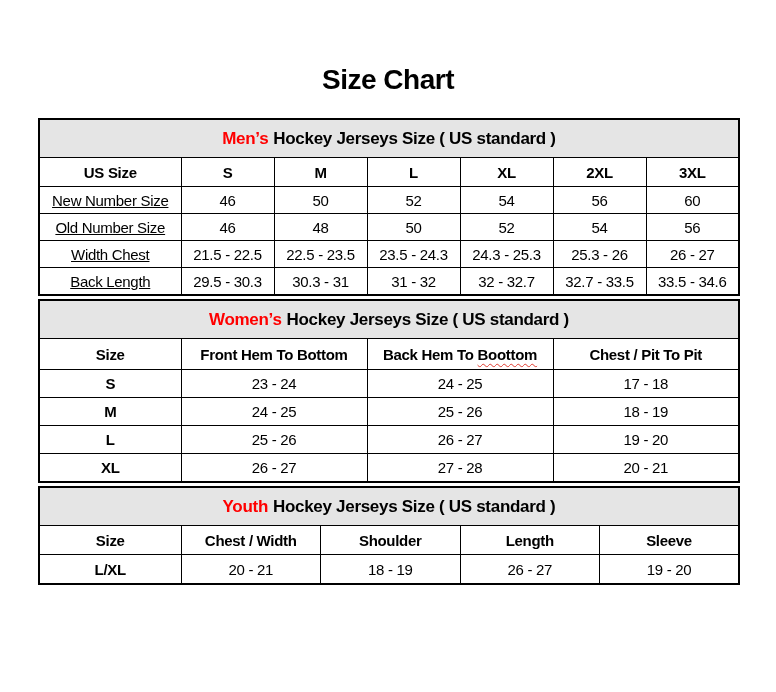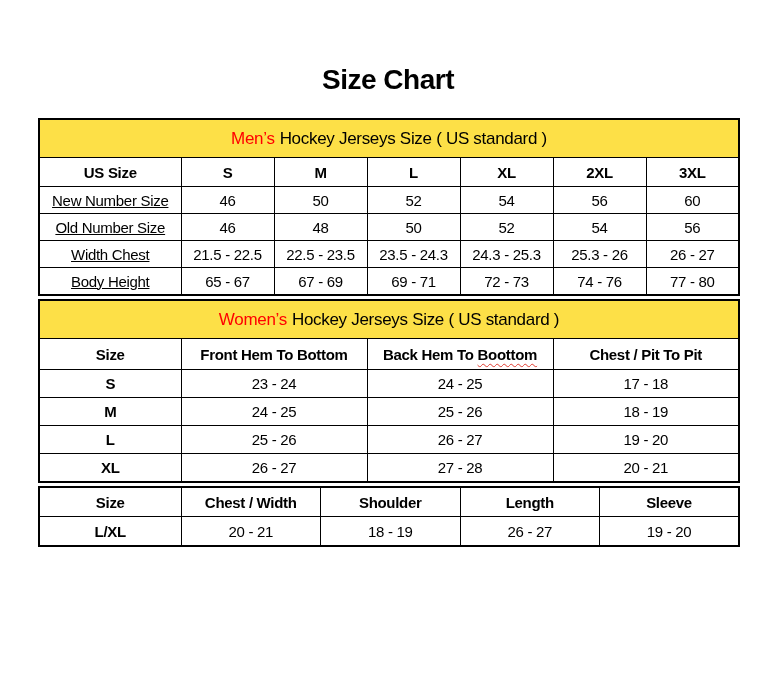--- a/index.html
+++ b/index.html
@@ -38,22 +38,22 @@
     border: 1px solid #000000;
     text-align: center;
     vertical-align: middle;
     font-size: 15px;
     padding: 0 2px;
     letter-spacing: -0.3px;
     overflow: hidden;
     white-space: nowrap;
   }
   tr.band-row td {
-    background: #fde047;
-    font-weight: normal;
+    background: #e5e5e5;
+    font-weight: bold;
     font-size: 17px;
     height: 37px;
   }
   .band-highlight { color: #FF0000; }
   .band-rest { margin-left: 5px; }
   tr.header-row td { font-weight: bold; }
   .mens  tr.header-row td { height: 28px; }
   .mens  tr.data-row td   { height: 26px; }
   .womens tr.header-row td { height: 30px; }
   .womens tr.data-row td   { height: 27px; }
@@ -123,27 +123,27 @@
     <tr class="data-row">
       <td class="row-label">Width Chest</td>
       <td>21.5 - 22.5</td>
       <td>22.5 - 23.5</td>
       <td>23.5 - 24.3</td>
       <td>24.3 - 25.3</td>
       <td>25.3 - 26</td>
       <td>26 - 27</td>
     </tr>
     <tr class="data-row">
-      <td class="row-label">Body Height</td>
-      <td>65 - 67</td>
-      <td>67 - 69</td>
-      <td>69 - 71</td>
-      <td>72 - 73</td>
-      <td>74 - 76</td>
-      <td>77 - 80</td>
+      <td class="row-label">Back Length</td>
+      <td>29.5 - 30.3</td>
+      <td>30.3 - 31</td>
+      <td>31 - 32</td>
+      <td>32 - 32.7</td>
+      <td>32.7 - 33.5</td>
+      <td>33.5 - 34.6</td>
     </tr>
   </tbody>
     </table>
 
   <table class="size-table womens">
     <colgroup>
       <col style="width:142px">
         <col>
         <col>
         <col>
@@ -191,20 +191,25 @@
 
   <table class="size-table youth">
     <colgroup>
       <col style="width:142px">
         <col>
         <col>
         <col>
         <col>
     </colgroup>
     <tbody>
+        <tr class="band-row">
+      <td colspan="5">
+        <span class="band-highlight">Youth</span><span class="band-rest">Hockey Jerseys Size ( US standard )</span>
+      </td>
+    </tr>
     <tr class="header-row">
       <td>Size</td>
       <td>Chest / Width</td>
       <td>Shoulder</td>
       <td>Length</td>
       <td>Sleeve</td>
     </tr>
     <tr class="data-row">
       <td class="row-label-bold">L/XL</td>
       <td>20 - 21</td>

